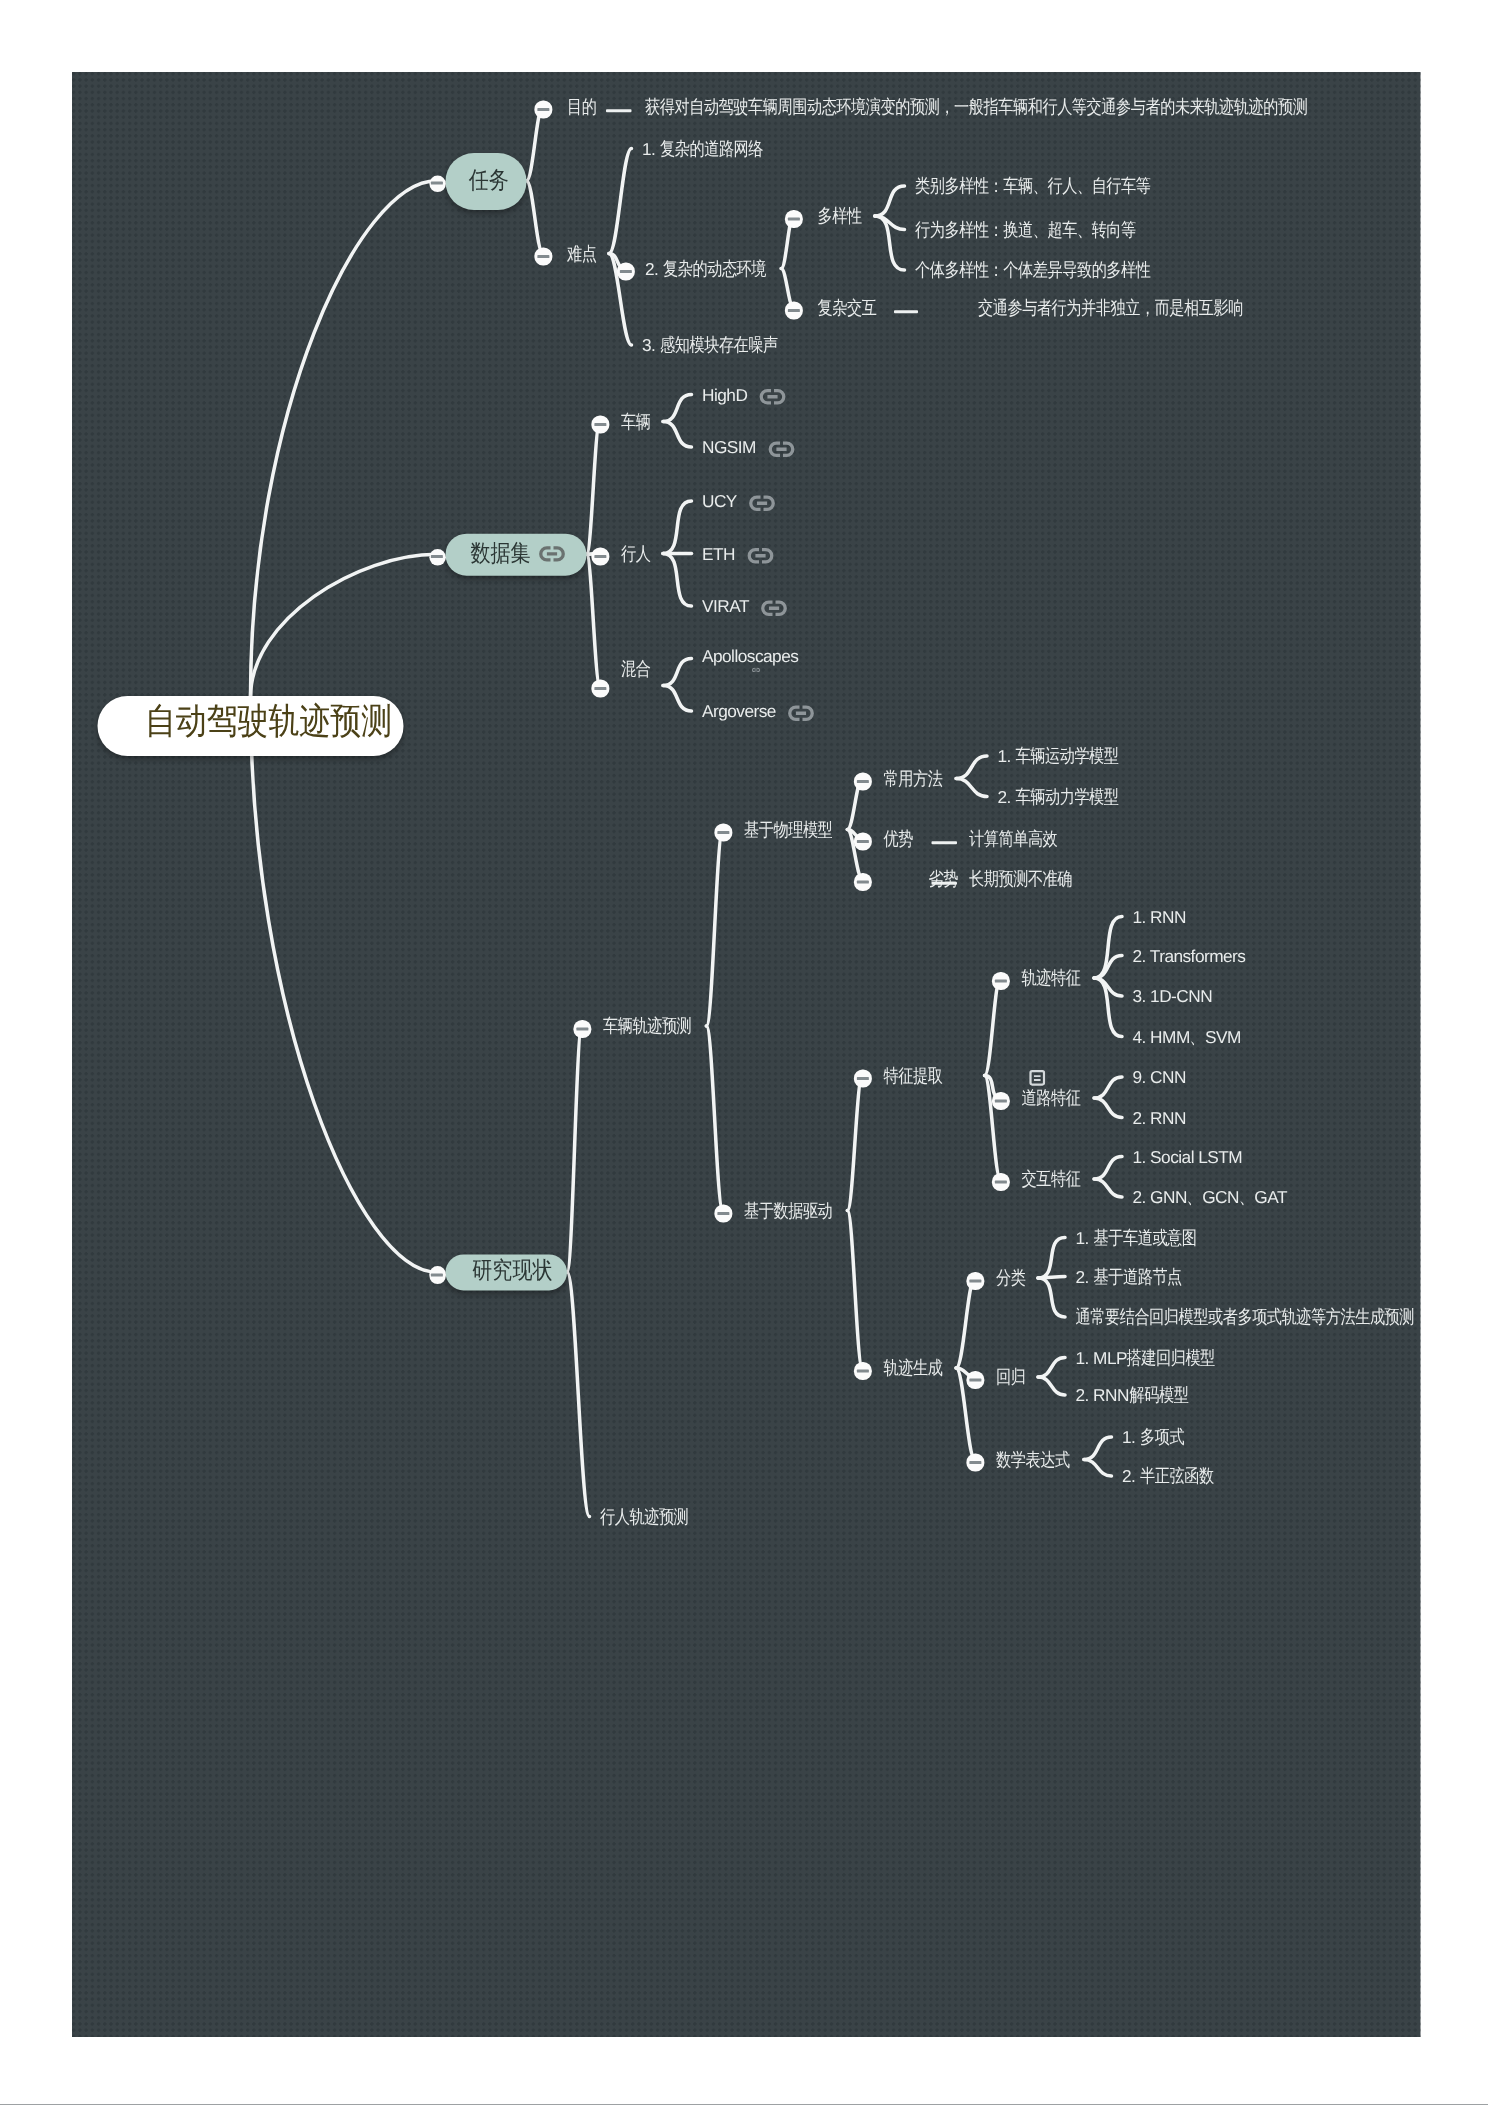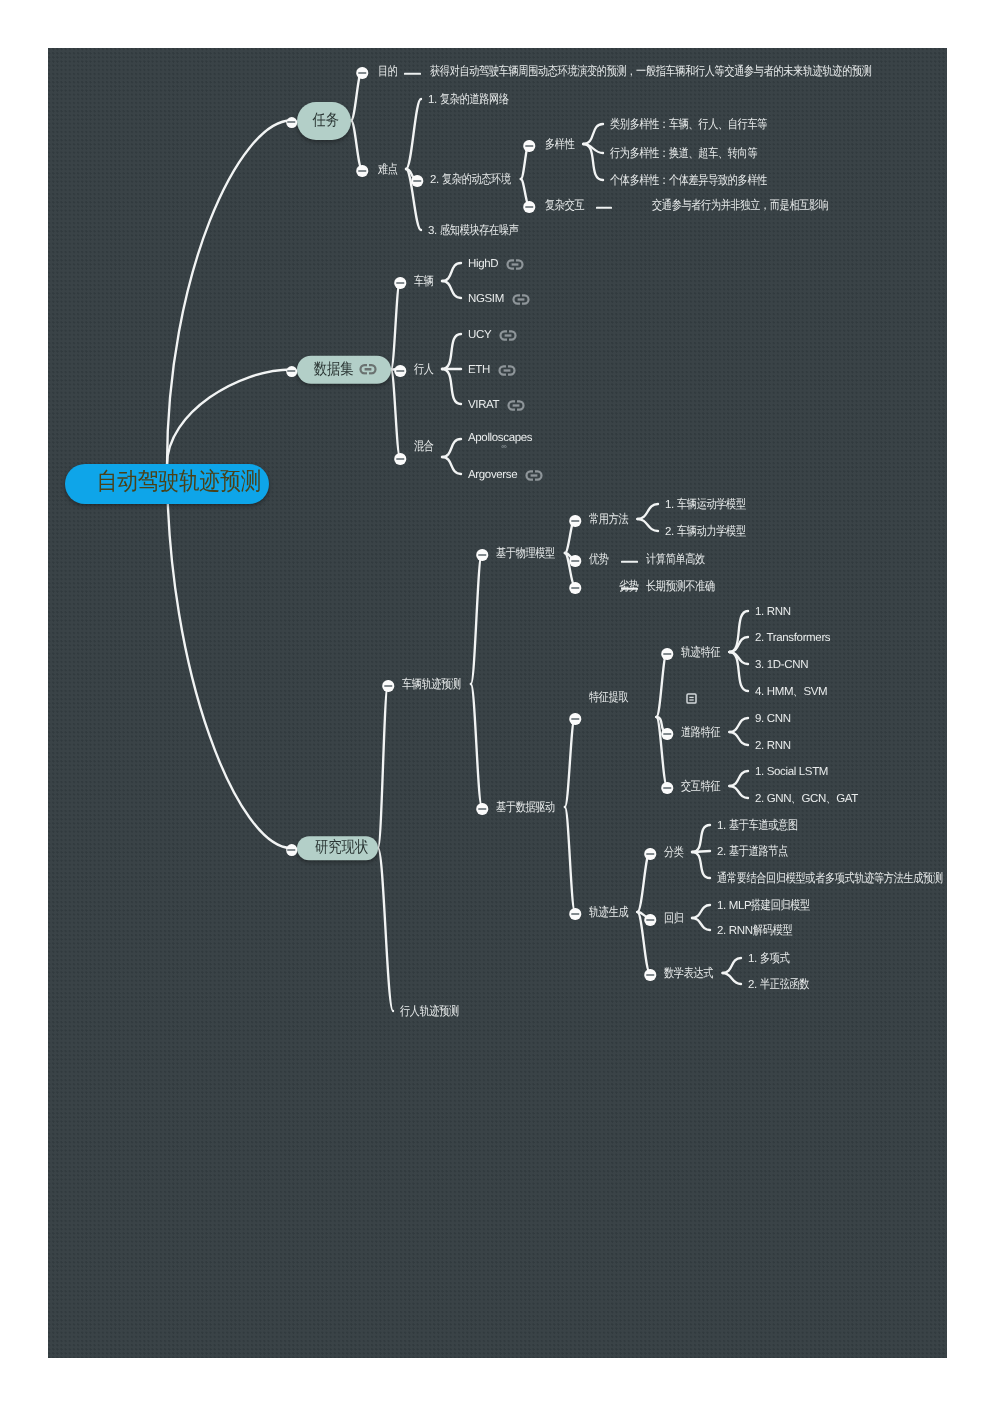--- a/index.html
+++ b/index.html
@@ -92,21 +92,21 @@
       <path d="M644.0 804.0 C658.4 804.0 647.6 777.0 662.0 777.0" fill="none" stroke="#f2f4f4" stroke-width="2.35" stroke-linecap="round"></path>
       <path d="M644.0 804.0 C650.8 804.0 655.2 803.0 662.0 803.0" fill="none" stroke="#f2f4f4" stroke-width="2.35" stroke-linecap="round"></path>
       <path d="M644.0 804.0 C658.3 804.0 647.7 830.0 662.0 830.0" fill="none" stroke="#f2f4f4" stroke-width="2.35" stroke-linecap="round"></path>
       <path d="M644.0 870.0 C654.4 870.0 651.6 857.0 662.0 857.0" fill="none" stroke="#f2f4f4" stroke-width="2.35" stroke-linecap="round"></path>
       <path d="M644.0 870.0 C654.1 870.0 651.9 882.0 662.0 882.0" fill="none" stroke="#f2f4f4" stroke-width="2.35" stroke-linecap="round"></path>
       <path d="M674.6 925.0 C685.8 925.0 681.9 910.0 693.0 910.0" fill="none" stroke="#f2f4f4" stroke-width="2.35" stroke-linecap="round"></path>
       <path d="M674.6 925.0 C684.5 925.0 683.1 936.0 693.0 936.0" fill="none" stroke="#f2f4f4" stroke-width="2.35" stroke-linecap="round"></path>
     </svg>
   <div id="layer">
 
-  <div class="pill root-pill" style="left: 17px; top: 436px; width: 204px; height: 40px; background: #0ea5e9; color: rgb(75, 65, 23);">
+  <div class="pill root-pill" style="left: 17px; top: 436px; width: 204px; height: 40px; background: #ffffff; color: rgb(75, 65, 23);">
         <span><span class="cjk" style="margin-right: -23.3925px;">自动驾驶轨迹预测</span></span>
       </div>
       <div class="pill l1-pill" style="left: 248.5px; top: 72.5px; width: 54px; height: 38px; background: rgb(179, 207, 200); color: rgb(43, 54, 52);">
         <span><span class="cjk" style="margin-right: -4.13799px;">任务</span></span>
       </div>
       <div class="circ" style="left: 243.5px; top: 72.5px;">
         <i></i>
       </div>
       <div class="pill l1-pill" style="left: 248.5px; top: 321.5px; width: 94px; height: 28.5px; background: rgb(179, 207, 200); color: rgb(43, 54, 52);">
         <span><span class="cjk" style="margin-right: -6.20699px;">数据集</span></span>
@@ -298,21 +298,21 @@
       <div class="node" style="left: 541px; top: 538px; margin-left: 30px;">
         <span class="lbl"><span class="cjk" style="margin-right: -3.63274px;">劣势</span></span>
       </div>
       <div class="circ" style="left: 527px; top: 538px;">
         <i></i>
       </div>
       <div class="node" style="left: 598px; top: 538px;">
         <span class="lbl"><span class="cjk" style="margin-right: -12.7099px;">长期预测不准确</span></span>
       </div>
       <div class="dash" style="left: 573px; top: 538px; width: 17px;"></div>
-      <div class="node" style="left: 541px; top: 649px; gap: 48px;">
+      <div class="node" style="left: 541px; top: 669px; gap: 48px;">
         <span class="lbl"><span class="cjk" style="margin-right: -7.26311px;">特征提取</span></span>
         <svg class="ic" width="11" height="11" viewBox="0 0 11 11">
           <rect x="1.0" y="1.0" width="9" height="9" rx="1.1" fill="none" stroke="#d4d9db" stroke-width="1.5"></rect>
           <path d="M3.3 4.4 H7.7" stroke="#d4d9db" stroke-width="1.3"></path>
           <path d="M3.3 7.0 H7.7" stroke="#d4d9db" stroke-width="1.3"></path>
         </svg>
       </div>
       <div class="circ" style="left: 527px; top: 669px;">
         <i></i>
       </div>

